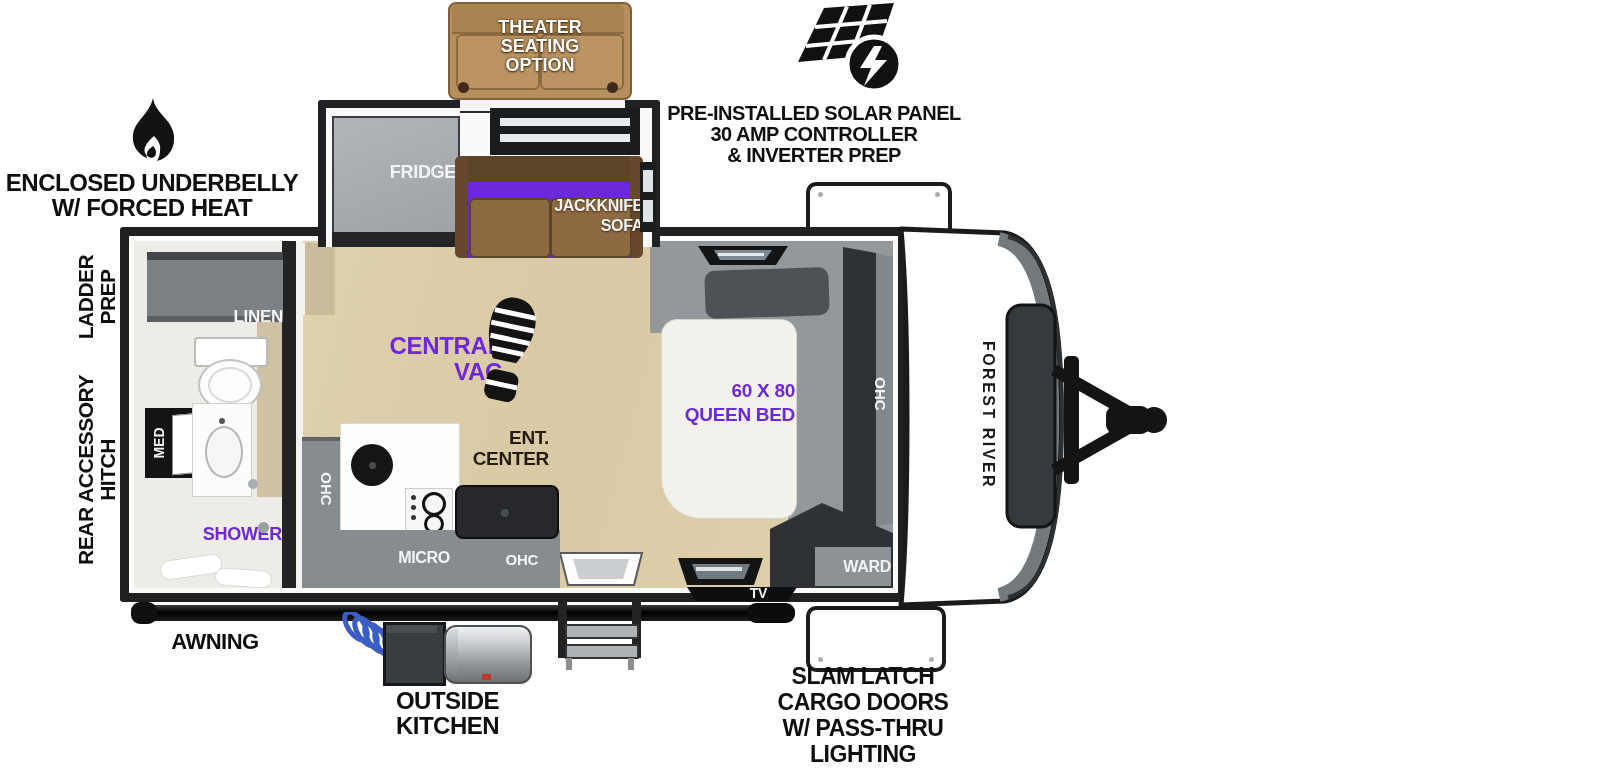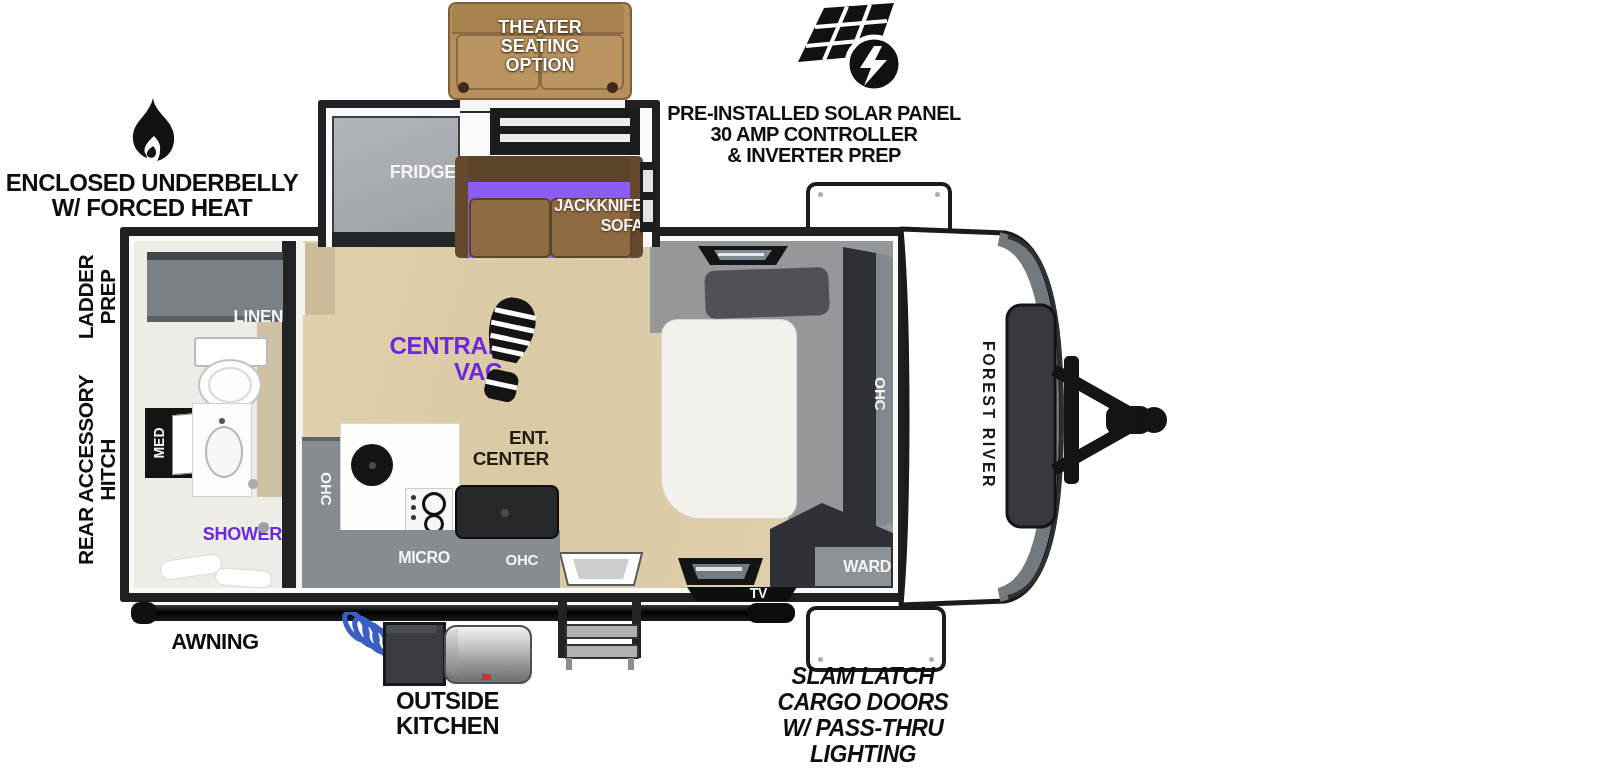--- a/index.html
+++ b/index.html
@@ -139,20 +139,24 @@
       <polygon points="572,337 630,337 624,352 578,352" fill="#6f7a82"></polygon>
       <rect x="576" y="340" width="46" height="4" fill="#dfe3e5"></rect>
       <polygon points="567,360 677,360 668,374 576,374" fill="#0d0e0f"></polygon>
     </svg>
     <div class="roomtext white-t" style="left:587px;top:358px;width:60px;font-size:14px;">TV</div>
     <div class="vlabel rot-cw white-t" style="position:absolute;left:760px;top:167px;font-size:15px;">OHC</div>
     <div class="roomtext white-t" style="left:697px;top:331px;width:74px;font-size:16px;">WARD</div>
 
     <div class="abs" style="left:541px;top:92px;width:134px;height:198px;background:#f3f1eb;border:1px solid #d8d5cd;border-radius:16px 16px 16px 40px;"></div>
     <div class="abs" style="left:585px;top:42px;width:124px;height:48px;background:#4e5256;border-radius:10px;transform:rotate(-2deg);"></div>
+    <div class="roomtext dark-t" style="left:541px;top:152px;width:134px;font-size:19px;line-height:24px;">
+      <div>60 X 80</div>
+      <div>QUEEN BED</div>
+    </div>
 
     <div class="counter" style="left:182px;top:210px;width:56px;height:106px;border-top:4px solid #5f6469;"></div>
     <div class="vlabel rot-cw white-t" style="position:absolute;left:206px;top:262px;font-size:15px;">OHC</div>
     <div class="abs" style="left:220px;top:196px;width:118px;height:110px;background:#fdfdfc;border:1px solid #d8d8d5;"></div>
     <div class="abs" style="left:231px;top:217px;width:42px;height:42px;background:#151515;border-radius:50%;">
       <div class="abs" style="left:18px;top:18px;width:7px;height:7px;background:#4c4c4c;border-radius:50%;"></div>
     </div>
     <div class="abs" style="left:285px;top:261px;width:46px;height:45px;background:#f6f6f4;border:1px solid #cccccc;">
       <div class="abs" style="left:16px;top:3px;width:18px;height:18px;border:3px solid #111;border-radius:50%;"></div>
       <div class="abs" style="left:18px;top:25px;width:14px;height:14px;border:3px solid #111;border-radius:50%;"></div>
@@ -186,21 +190,21 @@
     </svg>
   </div>
 
   <div id="slideout">
     <div class="slide-wall"></div>
     <div class="slide-inner"></div>
     <div class="abs" style="left:142px;top:0;width:165px;height:11px;background:#f4f4f4;border-bottom:2px solid #2a2a2a;"></div>
     <div class="abs" style="left:14px;top:16px;width:124px;height:118px;background:linear-gradient(160deg,#b2b6ba,#9da2a6);border:2px solid #3c3f42;"></div>
     <div class="roomtext white-t" style="left:14px;top:62px;width:124px;font-size:18px;">FRIDGE</div>
     <div class="abs" style="left:14px;top:132px;width:124px;height:15px;background:#232527;"></div>
-    <div class="abs" style="left:137px;top:56px;width:188px;height:102px;background:#8b5cf6;border-radius:6px;">
+    <div class="abs" style="left:137px;top:56px;width:188px;height:102px;background:#6d28d9;border-radius:6px;">
       <div class="abs" style="left:0;top:0;width:188px;height:26px;background:#5c4429;border-radius:6px 6px 0 0;"></div>
       <div class="abs" style="left:0;top:0;width:13px;height:102px;background:#66492c;border-radius:6px 0 0 6px;"></div>
       <div class="abs" style="right:0;top:0;width:13px;height:102px;background:#66492c;border-radius:0 6px 6px 0;"></div>
       <div class="abs" style="left:14px;top:42px;width:78px;height:56px;background:#8d6a42;border:2px solid #5c4429;border-radius:6px;"></div>
       <div class="abs" style="left:95px;top:42px;width:78px;height:56px;background:#8d6a42;border:2px solid #5c4429;border-radius:6px;"></div>
       <div class="roomtext white-t" style="left:0;top:40px;width:188px;font-size:16px;line-height:20px;text-shadow:0 1px 2px rgba(40,25,8,0.8);">
         <div>JACKKNIFE</div>
         <div>SOFA</div>
       </div>
     </div>
@@ -260,20 +264,20 @@
   </div>
   <div class="abs" style="left:444px;top:625px;width:84px;height:55px;border-radius:12px;background:linear-gradient(180deg,#f0f1f2 0%,#c3c6c9 35%,#8f9396 70%,#6e7174 100%);border:2px solid #4e5154;">
     <div class="abs" style="left:0;top:2px;width:12px;height:47px;background:linear-gradient(180deg,#d7d9db,#7e8285);border-radius:10px 0 0 10px;"></div>
     <div class="abs" style="left:36px;bottom:2px;width:9px;height:6px;background:#c0392b;"></div>
   </div>
   <div class="abs callout" style="left:375px;top:688px;width:145px;">
     <div>OUTSIDE</div>
     <div>KITCHEN</div>
   </div>
 
-  <div class="abs callout" style="left:752px;top:663px;width:222px;line-height:26px;font-size:23px;font-style:italic;">
+  <div class="abs callout" style="left:752px;top:663px;width:222px;line-height:26px;font-size:23px;">
     <div>SLAM LATCH</div>
     <div>CARGO DOORS</div>
     <div>W/ PASS-THRU</div>
     <div>LIGHTING</div>
   </div>
 
 </div>
 
 </body></html>

